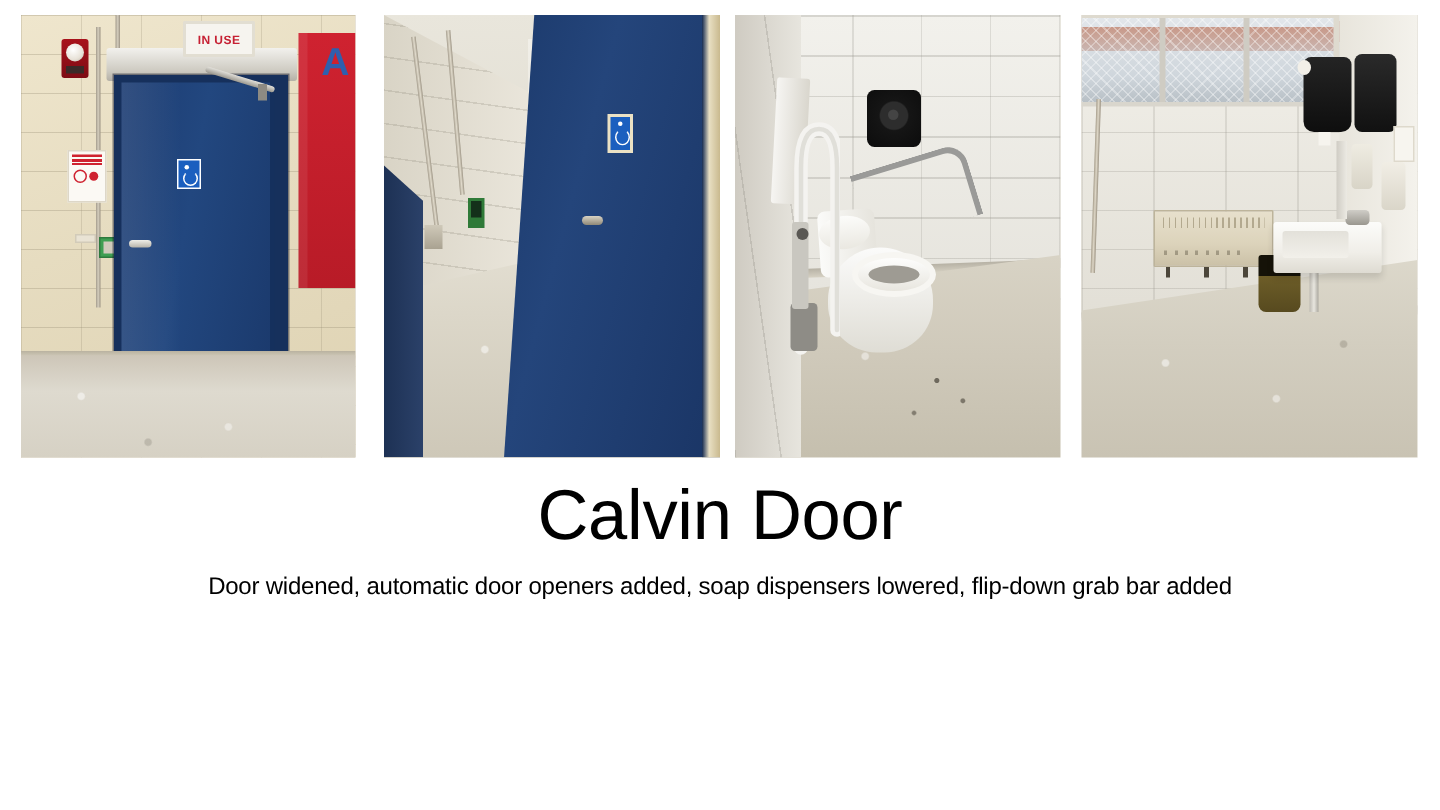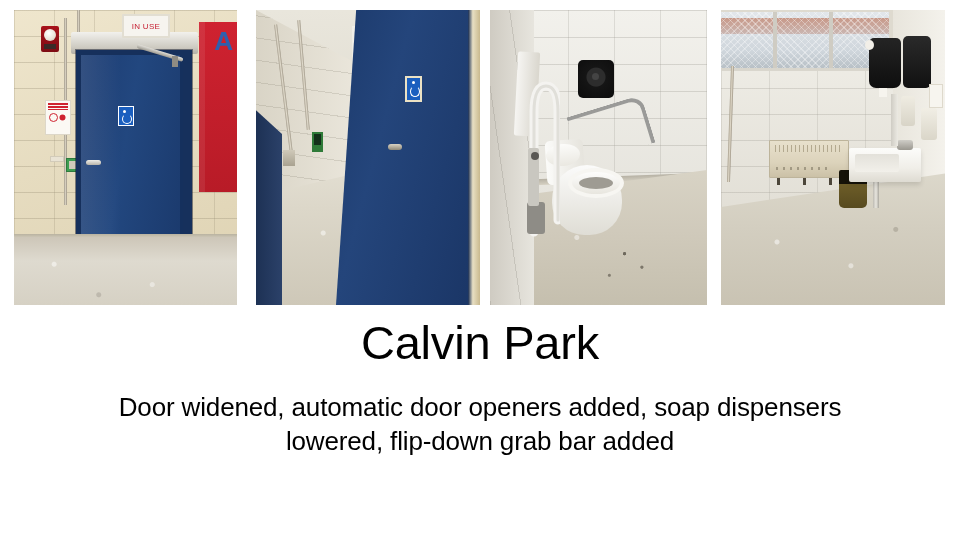--- a/index.html
+++ b/index.html
@@ -111,21 +111,21 @@
   .p1-inuse {
     left: 108px; top: 4px; width: 44px; height: 20px;
     background: #f6f4ef;
     border: 2px solid #e2ded2;
     border-radius: 1px;
     display: flex; align-items: center; justify-content: center;
   }
   .p1-inuse span {
     color: #c62033;
     font-size: 8px;
-    font-weight: normal;
+    font-weight: bold;
     letter-spacing: .3px;
     font-family: "Liberation Sans", sans-serif;
     text-align: center;
   }
   .p1-alarm {
     left: 27px; top: 16px; width: 18px; height: 26px;
     background: linear-gradient(to bottom, #a8121b, #7e0c14);
     border-radius: 2px;
   }
   .p1-alarm::before {
@@ -628,24 +628,24 @@
     margin: 0;
   }
   .subtitle {
     font-size: 22px;
     font-weight: bold;
     line-height: 1.1;
     margin: 18px 0 0 0;
     letter-spacing: -0.1px;
   }
   .body-text {
-    font-size: 26px;
+    font-size: 16px;
     font-weight: 400;
     line-height: 1.33;
-    margin: 21px auto 0 auto;
+    margin: 12px auto 0 auto;
     width: 790px;
     letter-spacing: -0.15px;
   }
 </style>
 </head>
 <body>
 
 <div class="slide">
 
   <div class="photo-strip">
@@ -758,17 +758,17 @@
         <div class="r p4-paper"></div>
         <div class="r p4-soap-a"></div>
         <div class="r p4-soap-b"></div>
         <div class="r p4-signsmall"></div>
       </div>
     </div>
 
   </div>
 
   <div class="text-block">
-    <h1 class="title">Calvin Park</h1>
+    <h1 class="title">Calvin Door</h1>
     <div class="body-text">Door widened, automatic door openers added, soap dispensers lowered, flip-down grab bar added</div>
   </div>
 
 </div>
 
 </body></html>

